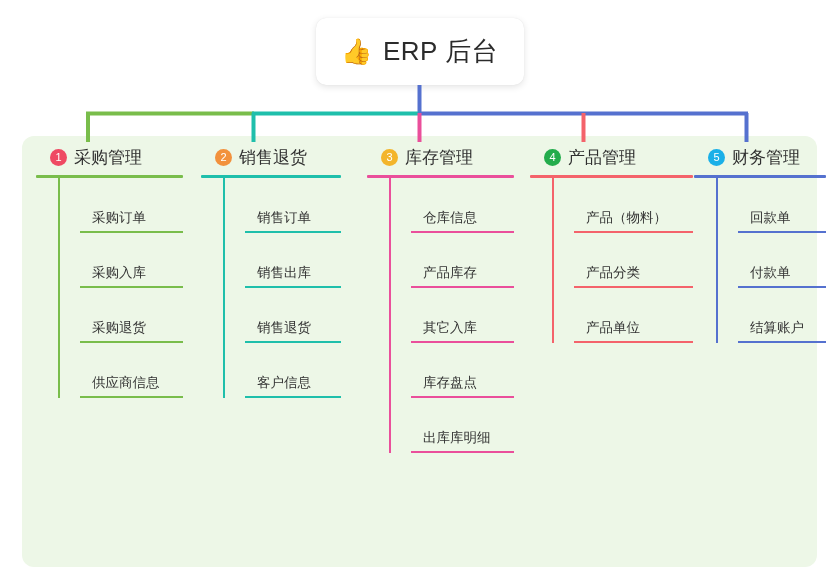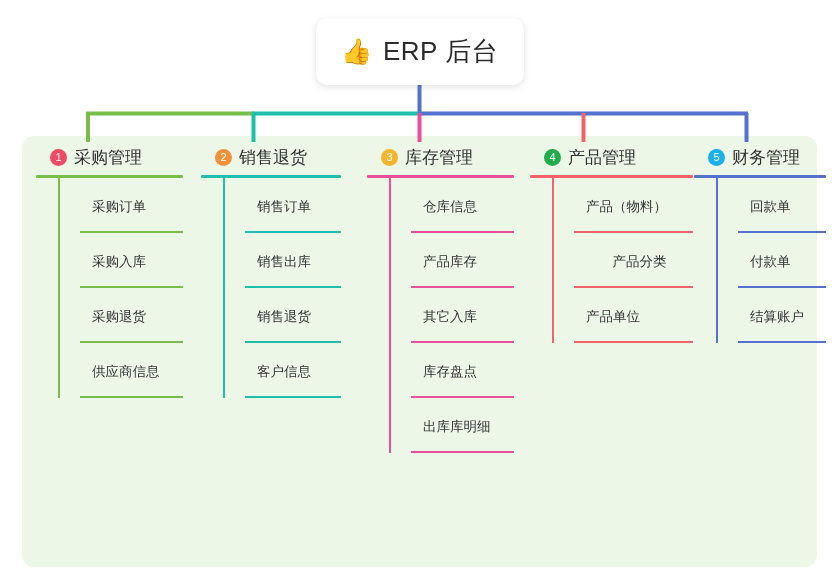--- a/index.html
+++ b/index.html
@@ -121,21 +121,21 @@
     bottom: 0;
     width: 2px;
   }
   .leaf {
     position: relative;
     height: 55px;
     box-sizing: border-box;
     margin-left: 22px;
     display: flex;
     align-items: flex-end;
-    padding-bottom: 18px;
+    padding-bottom: 7px;
   }
   .leaf-label {
     font-size: 13.5px;
     color: #333333;
     white-space: nowrap;
     padding-left: 12px;
     line-height: 16px;
   }
   .leaf-underline {
     position: absolute;
@@ -259,21 +259,21 @@
           <span class="badge" style="background: rgb(35, 172, 76);">4</span>
           <span class="col-title">产品管理</span>
         </div>
         <div class="col-rule" style="background: rgb(244, 99, 107); width: 163px;"></div>
         <div class="leaf-list">
           <div class="leaf-spine" style="background: rgb(244, 99, 107);"></div>
           <div class="leaf" style="width: 119px;">
             <span class="leaf-label">产品（物料）</span>
             <div class="leaf-underline" style="background: rgb(244, 99, 107); width: 119px;"></div>
           </div>
-          <div class="leaf" style="width: 119px; justify-content: center;">
+          <div class="leaf" style="width: 119px;">
             <span class="leaf-label">产品分类</span>
             <div class="leaf-underline" style="background: rgb(244, 99, 107); width: 119px;"></div>
           </div>
           <div class="leaf" style="width: 119px;">
             <span class="leaf-label">产品单位</span>
             <div class="leaf-underline" style="background: rgb(244, 99, 107); width: 119px;"></div>
           </div>
         </div>
       </div>
       <div class="column" style="left: 694px;">

